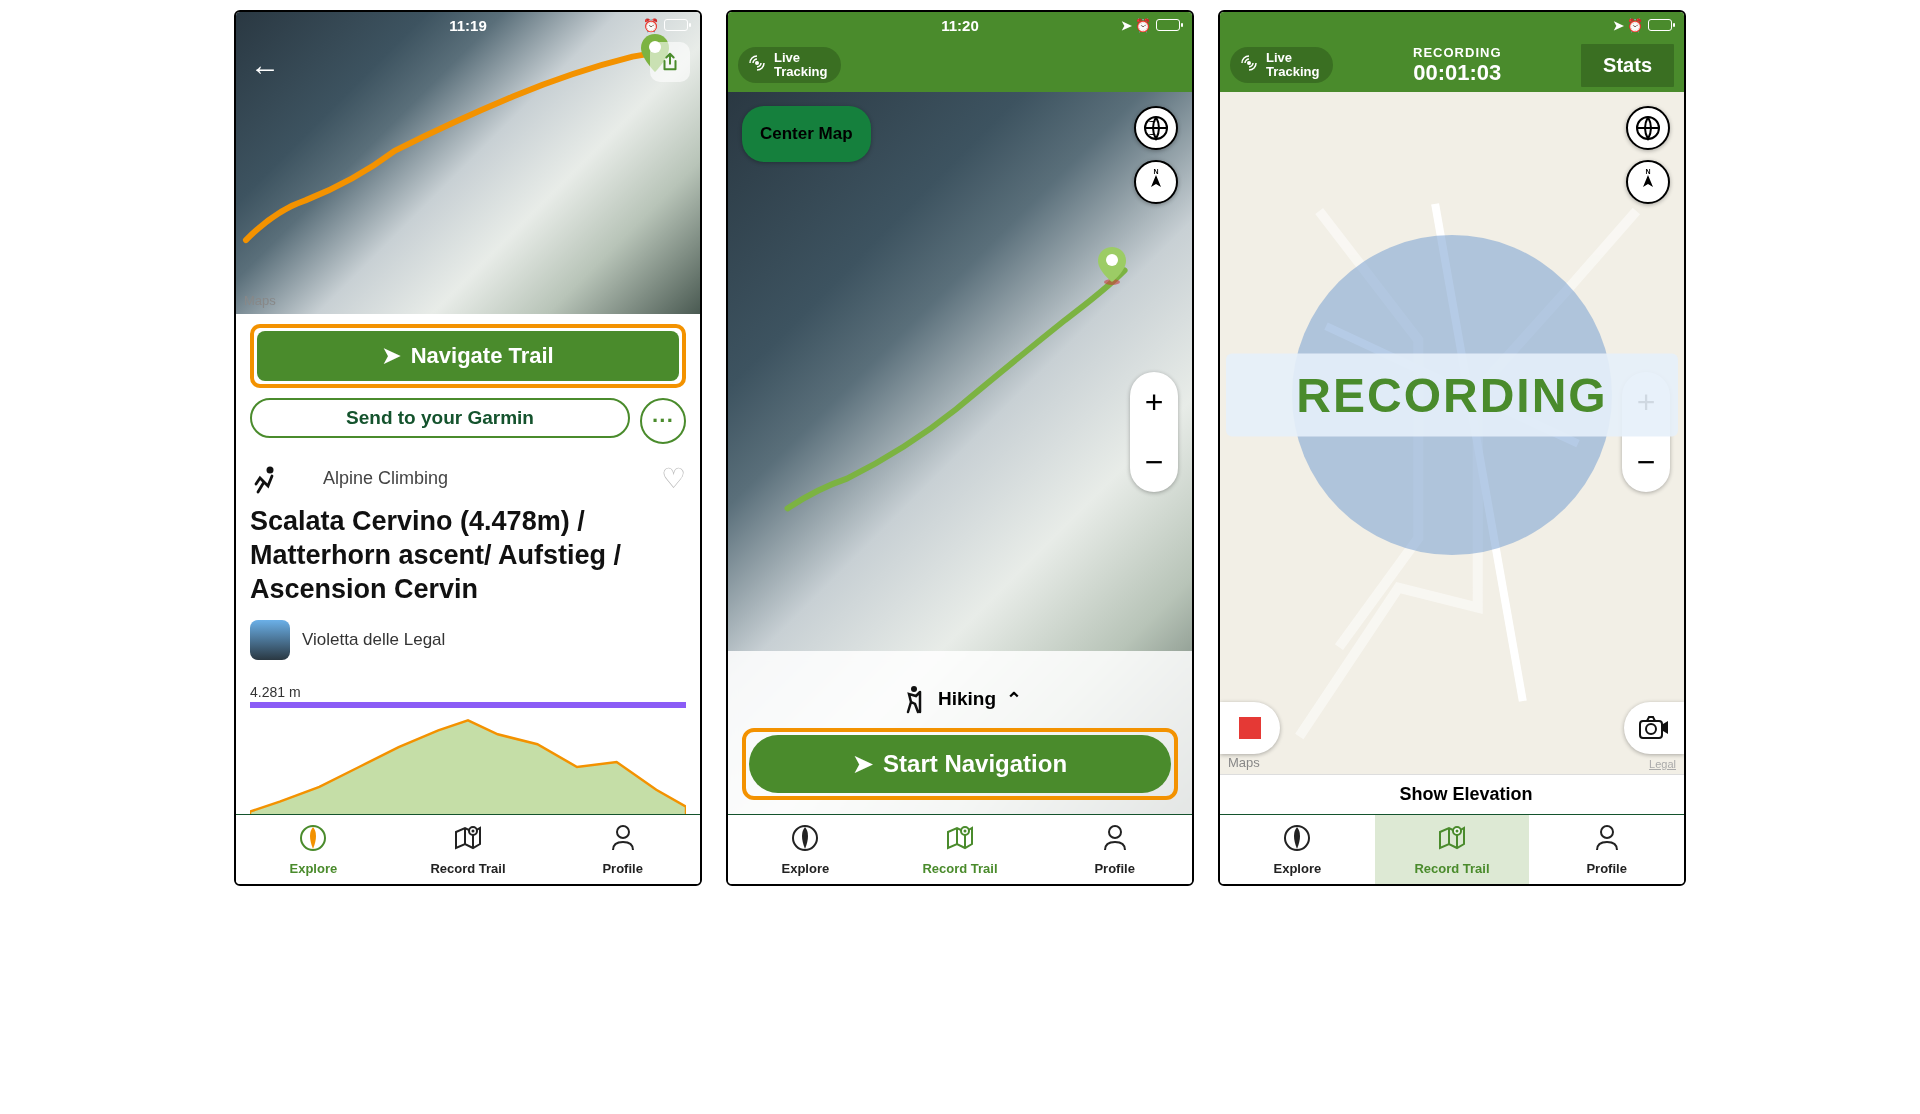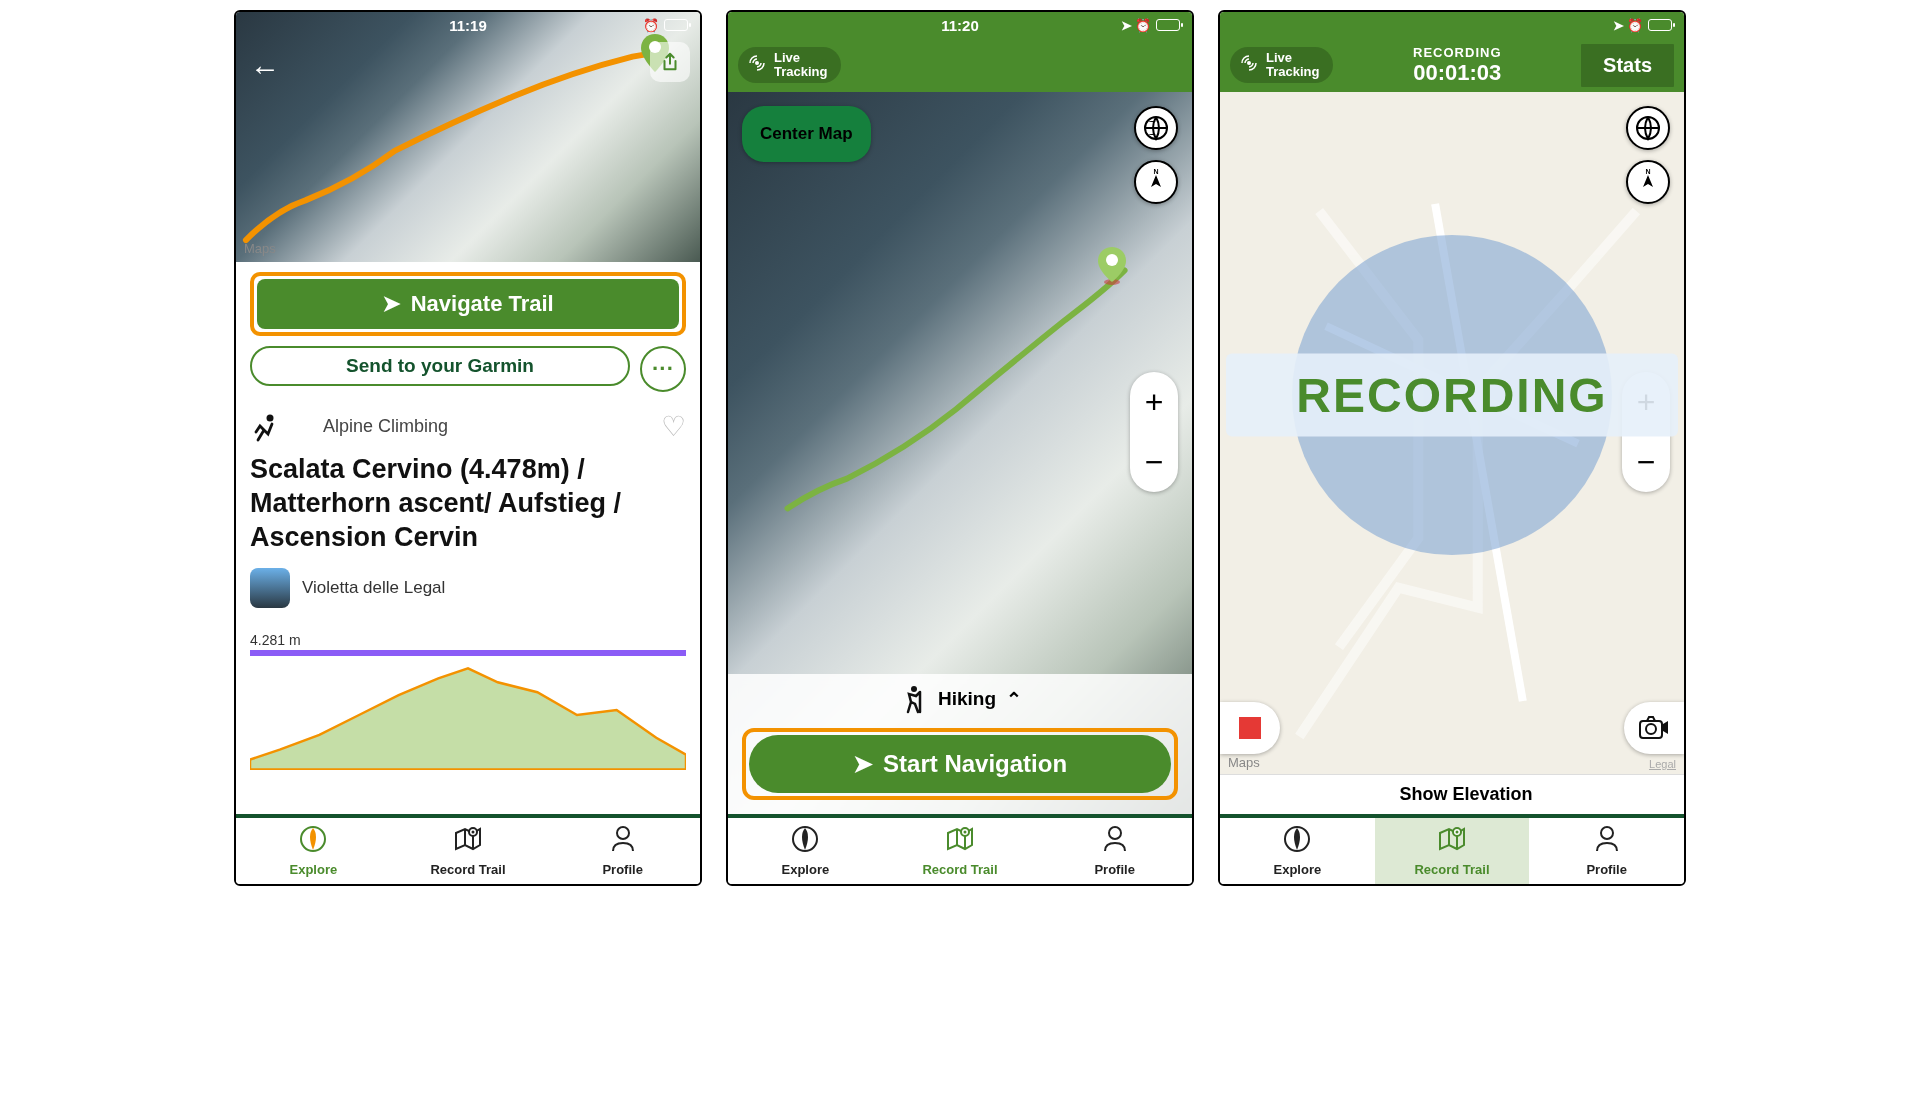--- a/index.html
+++ b/index.html
@@ -133,32 +133,32 @@
     border-top:1px solid #ddd; cursor:pointer;padding-left:28px;
   }
   .recording-banner {
     position:absolute; top:42%; left:6px; right:6px; transform:translateY(-50%);
     background: rgba(230,240,250,0.9); border-radius:6px; text-align:center;
     padding: 14px 0; color:#4a8b2c; font-size:48px; font-weight:900; letter-spacing:2px;
   }
   
   .bottom-tray {
     position:absolute; bottom:0; left:0; right:0; background:rgba(255,255,255,0.85);
-    padding: 2px 14px 14px; backdrop-filter: blur(4px);
+    padding: 25px 14px 14px; backdrop-filter: blur(4px);
   }
   .activity-row { display:flex; align-items:center; justify-content:center; gap:10px; padding:8px 0 14px; font-size:19px; font-weight:600; cursor:pointer;}
   .big-green-btn {
     background:#4a8b2c; color:#fff; border-radius:30px; height:58px;
     display:flex; align-items:center; justify-content:center; gap:10px;
     font-size:24px; font-weight:700; cursor:pointer;
   }
   .orange-frame { border:4px solid #f39200; border-radius:12px; padding:3px;}
   
   .top-map {
-    height: 250px; position:relative; overflow:hidden;
+    height: 302px; position:relative; overflow:hidden;
   }
   .back-arrow {
     position:absolute; top:36px; left:14px; color:#fff; font-size:30px; cursor:pointer;
   }
   .share-btn {
     position:absolute; top:30px; right:10px; width:40px; height:40px;
     background:rgba(255,255,255,0.6); border-radius:10px; display:flex; align-items:center; justify-content:center;
     color:#4a8b2c; font-size:22px; cursor:pointer;
   }
   .marker-pin {
@@ -188,21 +188,21 @@
   .cat-row .lbl { font-size:18px; color:#444;margin-left:33px;}
   .heart { margin-left:auto; font-size:28px; color:#bbb; cursor:pointer;}
   .trail-title { font-size:27px; font-weight:800; line-height:1.25; margin-top:10px; color:#111;}
   .author-row { display:flex; align-items:center; gap:12px; margin-top:14px;}
   .avatar { width:40px; height:40px; border-radius:8px; background:linear-gradient(#6bb0e8,#2a3842);}
   .author { font-size:17px; color:#333;}
   .elev-label { font-size:14px; color:#333; margin-top:24px; border-bottom:6px solid #8b5cf6; display:inline-block; padding-bottom:2px;}
   .elev-chart { height:110px; margin-top:4px; position:relative;}
   
   .bottom-nav {
-    height:70px; border-top:4px solid #14532d; display:flex; background:#fff;
+    height:70px; border-top:1px solid #14532d; display:flex; background:#fff;
   }
   .nav-item {
     flex:1; display:flex; flex-direction:column; align-items:center; justify-content:center;
     font-size:13px; font-weight:700; color:#222; cursor:pointer; gap:2px;
   }
   .nav-item.active { color:#4a8b2c;}
   .nav-item.active-bg { background:#dde9d4;}
   .nav-icon { font-size:26px;}
   .hiker-icon {
     width:30px; height:30px; display:inline-block;

